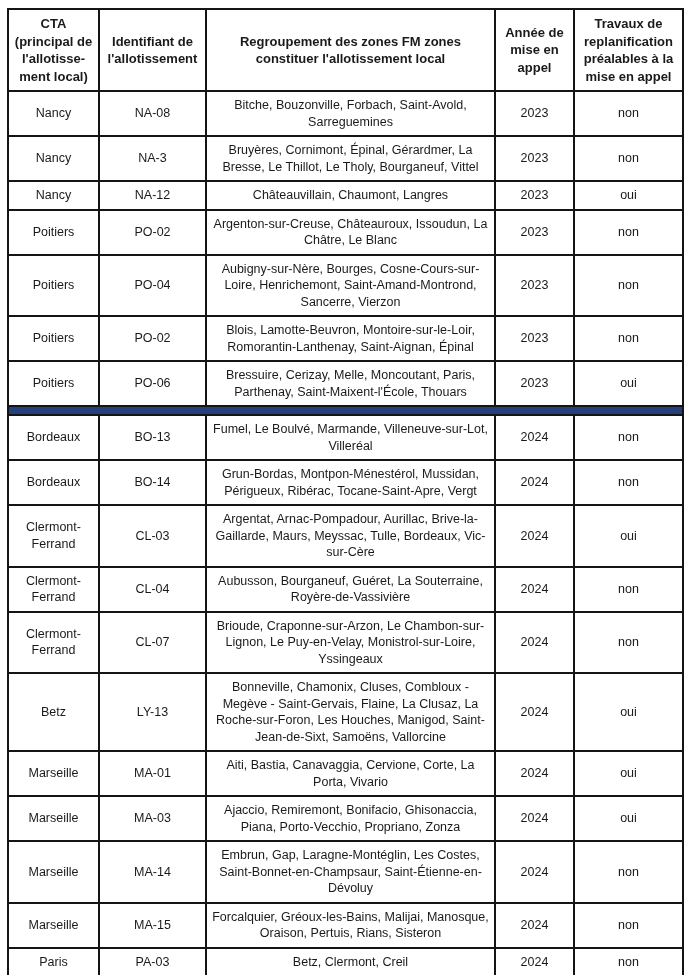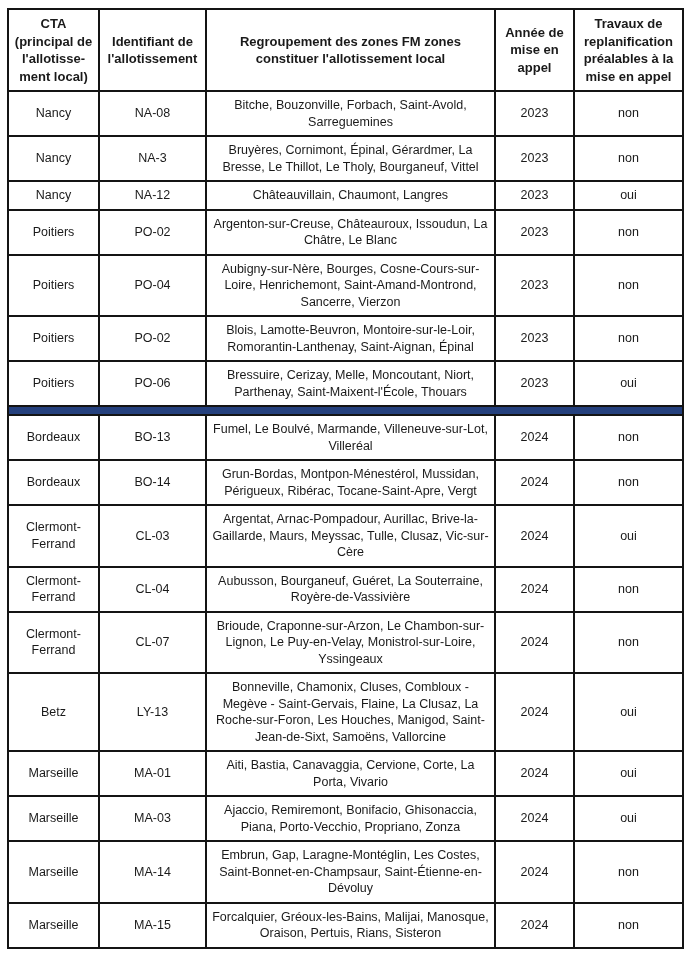--- a/index.html
+++ b/index.html
@@ -111,21 +111,21 @@
         <tr>
     <td class="cell-cta">Poitiers</td>
     <td class="cell-identifiant">PO-02</td>
     <td class="cell-zones">Blois, Lamotte-Beuvron, Montoire-sur-le-Loir, Romorantin-Lanthenay, Saint-Aignan, Épinal</td>
     <td class="cell-annee">2023</td>
     <td class="cell-travaux">non</td>
   </tr>
         <tr>
     <td class="cell-cta">Poitiers</td>
     <td class="cell-identifiant">PO-06</td>
-    <td class="cell-zones">Bressuire, Cerizay, Melle, Moncoutant, Niort, Parthenay, Saint-Maixent-l'École, Thouars</td>
+    <td class="cell-zones">Bressuire, Cerizay, Melle, Moncoutant, Paris, Parthenay, Saint-Maixent-l'École, Thouars</td>
     <td class="cell-annee">2023</td>
     <td class="cell-travaux">oui</td>
   </tr>
         <tr class="divider-row">
           <td colspan="5" style="background: rgb(36, 64, 125);"></td>
         </tr>
         <tr>
     <td class="cell-cta">Bordeaux</td>
     <td class="cell-identifiant">BO-13</td>
     <td class="cell-zones">Fumel, Le Boulvé, Marmande, Villeneuve-sur-Lot, Villeréal</td>
@@ -135,21 +135,21 @@
         <tr>
     <td class="cell-cta">Bordeaux</td>
     <td class="cell-identifiant">BO-14</td>
     <td class="cell-zones">Grun-Bordas, Montpon-Ménestérol, Mussidan, Périgueux, Ribérac, Tocane-Saint-Apre, Vergt</td>
     <td class="cell-annee">2024</td>
     <td class="cell-travaux">non</td>
   </tr>
         <tr>
     <td class="cell-cta">Clermont-Ferrand</td>
     <td class="cell-identifiant">CL-03</td>
-    <td class="cell-zones">Argentat, Arnac-Pompadour, Aurillac, Brive-la-Gaillarde, Maurs, Meyssac, Tulle, Clusaz, Vic-sur-Cère</td>
+    <td class="cell-zones">Argentat, Arnac-Pompadour, Aurillac, Brive-la-Gaillarde, Maurs, Meyssac, Tulle, Bordeaux, Vic-sur-Cère</td>
     <td class="cell-annee">2024</td>
     <td class="cell-travaux">oui</td>
   </tr>
         <tr>
     <td class="cell-cta">Clermont-Ferrand</td>
     <td class="cell-identifiant">CL-04</td>
     <td class="cell-zones">Aubusson, Bourganeuf, Guéret, La Souterraine, Royère-de-Vassivière</td>
     <td class="cell-annee">2024</td>
     <td class="cell-travaux">non</td>
   </tr>
@@ -185,18 +185,25 @@
     <td class="cell-cta">Marseille</td>
     <td class="cell-identifiant">MA-14</td>
     <td class="cell-zones">Embrun, Gap, Laragne-Montéglin, Les Costes, Saint-Bonnet-en-Champsaur, Saint-Étienne-en-Dévoluy</td>
     <td class="cell-annee">2024</td>
     <td class="cell-travaux">non</td>
   </tr>
         <tr>
     <td class="cell-cta">Marseille</td>
     <td class="cell-identifiant">MA-15</td>
     <td class="cell-zones">Forcalquier, Gréoux-les-Bains, Malijai, Manosque, Oraison, Pertuis, Rians, Sisteron</td>
+    <td class="cell-annee">2024</td>
+    <td class="cell-travaux">non</td>
+  </tr>
+        <tr>
+    <td class="cell-cta">Paris</td>
+    <td class="cell-identifiant">PA-03</td>
+    <td class="cell-zones">Betz, Clermont, Creil</td>
     <td class="cell-annee">2024</td>
     <td class="cell-travaux">non</td>
   </tr>
       </tbody>
   </table>
 </div>
 
 </body></html>

